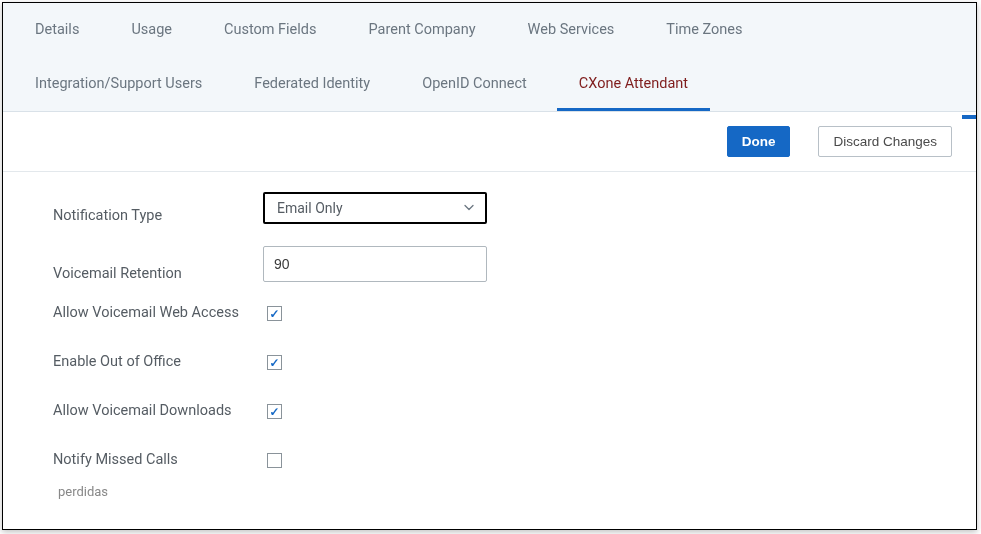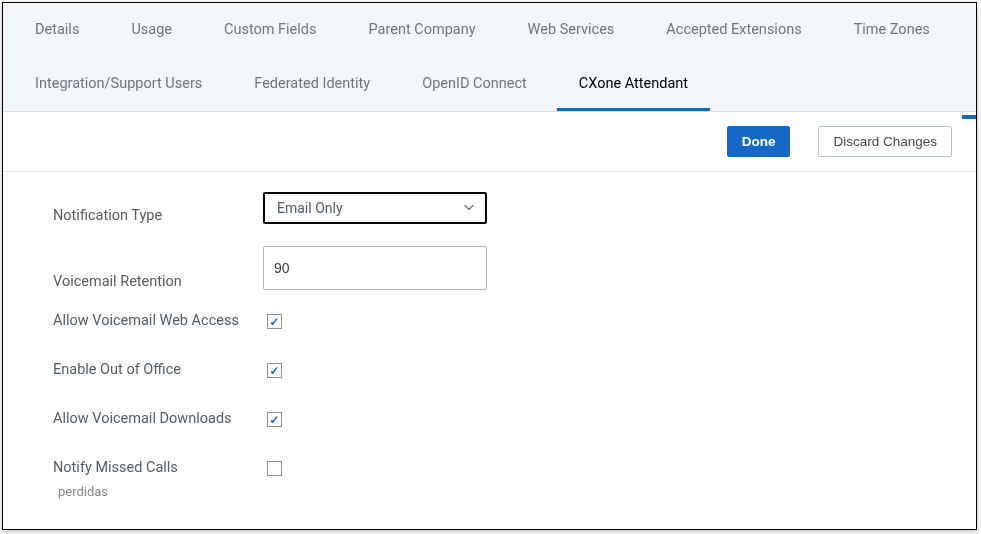--- a/index.html
+++ b/index.html
@@ -36,21 +36,21 @@
       gap: 8px;
     }
     .tab {
       padding: 18px 22px 16px 22px;
       color: #6b7680;
       font-size: 14.5px;
       cursor: pointer;
       border-bottom: 3px solid transparent;
     }
     .tab.active {
-      color: #000000;
+      color: #7f1d1d;
       border-bottom: 3px solid #1568c5;
     }
     .action-bar {
       display: flex;
       justify-content: flex-end;
       align-items: center;
       padding: 14px 24px 14px 24px;
       border-bottom: 1px solid #e3e8ec;
       gap: 28px;
     }
@@ -105,21 +105,21 @@
     }
     .chevron {
       position: absolute;
       right: 12px;
       top: 50%;
       transform: translateY(-50%);
       pointer-events: none;
     }
     .text-input {
       width: 224px;
-      height: 44px;
+      height: 36px;
       border: 1px solid #b0b8be;
       padding: 0 10px;
       font-size: 14px;
       color: #3a3a3a;
       border-radius: 2px;
     }
     .checkbox {
       width: 15px;
       height: 15px;
       border: 1px solid #8a939a;
@@ -158,21 +158,20 @@
 
 <div class="page-wrap">
 
   <div class="tab-bar">
     <div class="tab-row">
       <div class="tab">Details</div>
       <div class="tab">Usage</div>
       <div class="tab">Custom Fields</div>
       <div class="tab">Parent Company</div>
       <div class="tab">Web Services</div>
-      <div class="tab">Accepted Extensions</div>
       <div class="tab">Time Zones</div>
     </div>
     <div class="tab-row">
       <div class="tab">Integration/Support Users</div>
       <div class="tab">Federated Identity</div>
       <div class="tab">OpenID Connect</div>
       <div class="tab active">CXone Attendant</div>
     </div>
   </div>
 

